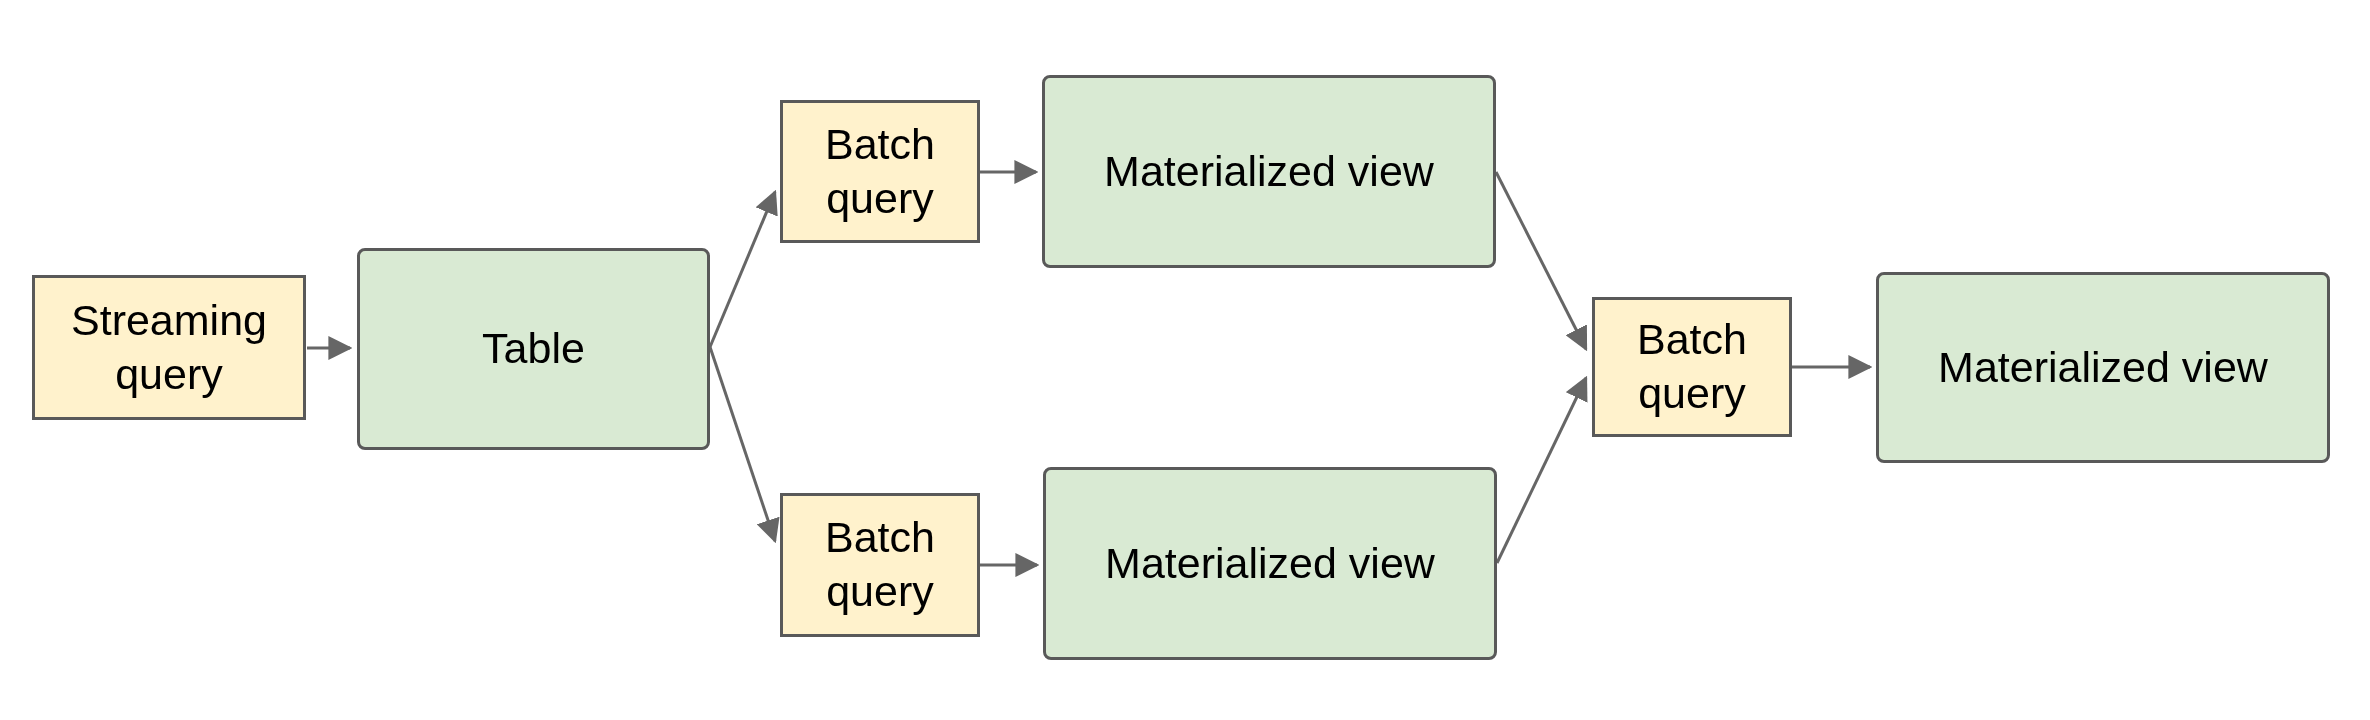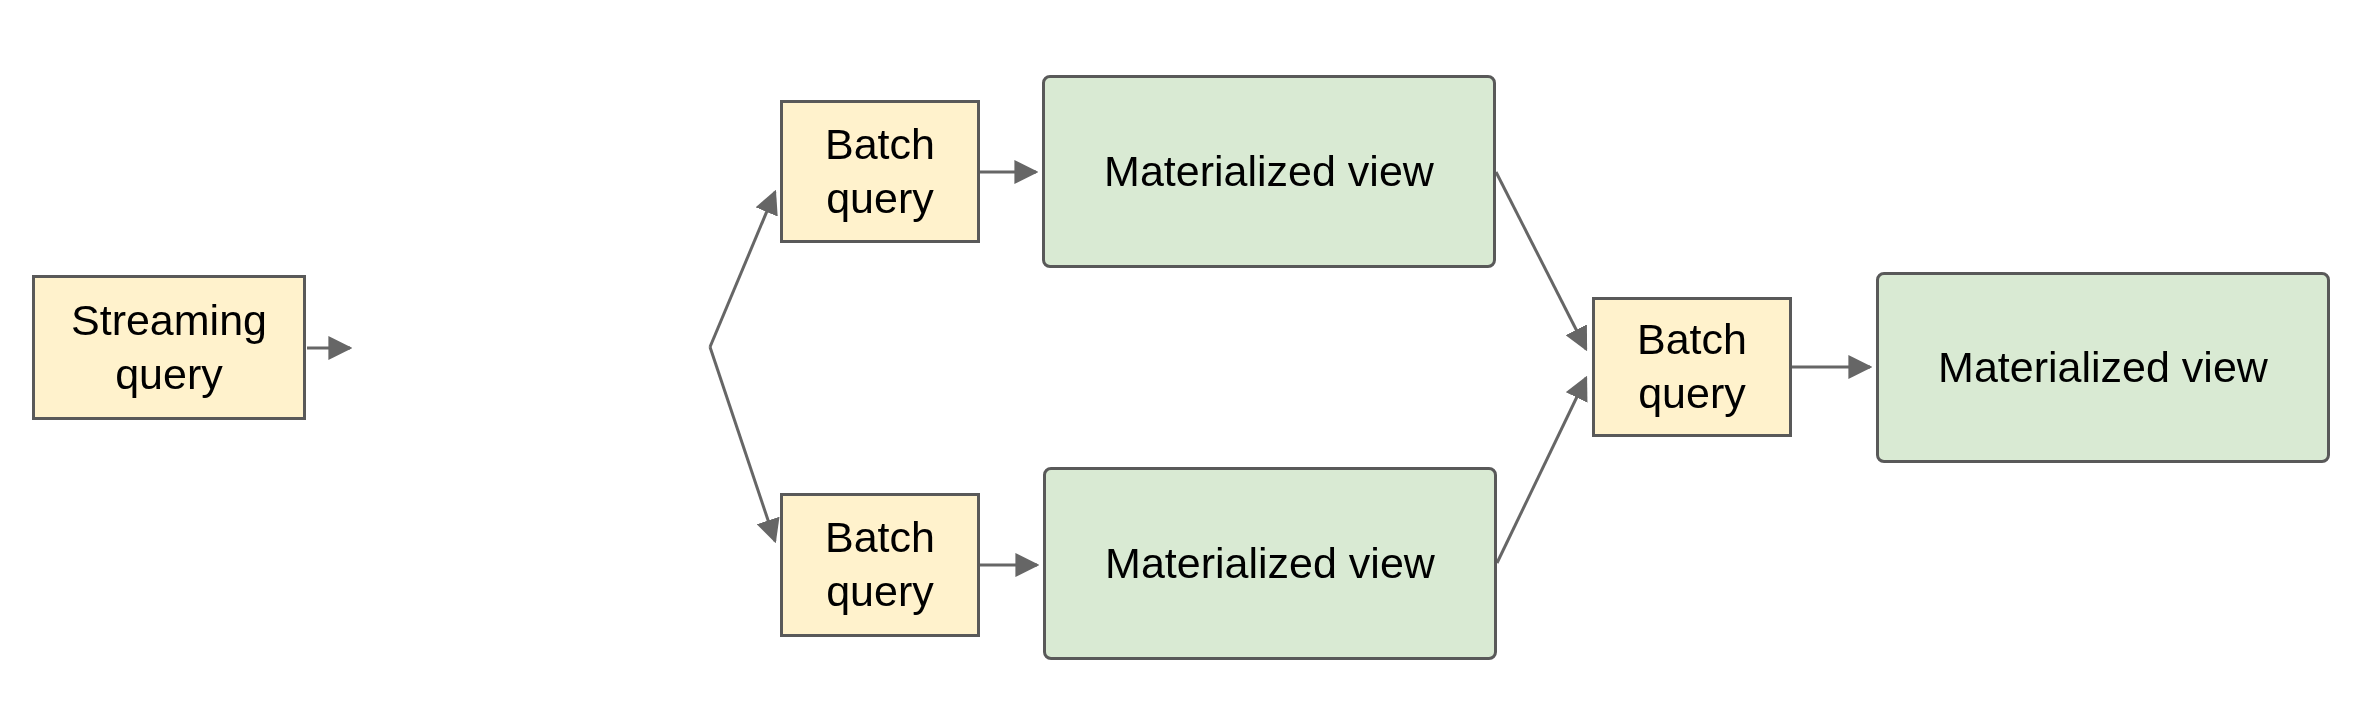--- a/index.html
+++ b/index.html
@@ -78,20 +78,23 @@
     <line x1="980" y1="565" x2="1037" y2="565" marker-end="url(#arrowhead)"></line>
     <line x1="1496" y1="172" x2="1586" y2="349" marker-end="url(#arrowhead)"></line>
     <line x1="1497" y1="563" x2="1586" y2="378" marker-end="url(#arrowhead)"></line>
     <line x1="1792" y1="367" x2="1870" y2="367" marker-end="url(#arrowhead)"></line>
   </svg>
 
   <div class="node yellow" style="left:32px; top:275px; width:274px; height:145px;">
     <span class="label">Streaming query</span>
   </div>
 
+  <div class="node green" style="left:357px; top:248px; width:353px; height:202px;">
+    <span class="label">Table</span>
+  </div>
 
   <div class="node yellow" style="left:780px; top:100px; width:200px; height:143px;">
     <span class="label">Batch query</span>
   </div>
 
   <div class="node green" style="left:1042px; top:75px; width:454px; height:193px;">
     <span class="label">Materialized view</span>
   </div>
 
   <div class="node yellow" style="left:780px; top:493px; width:200px; height:144px;">

